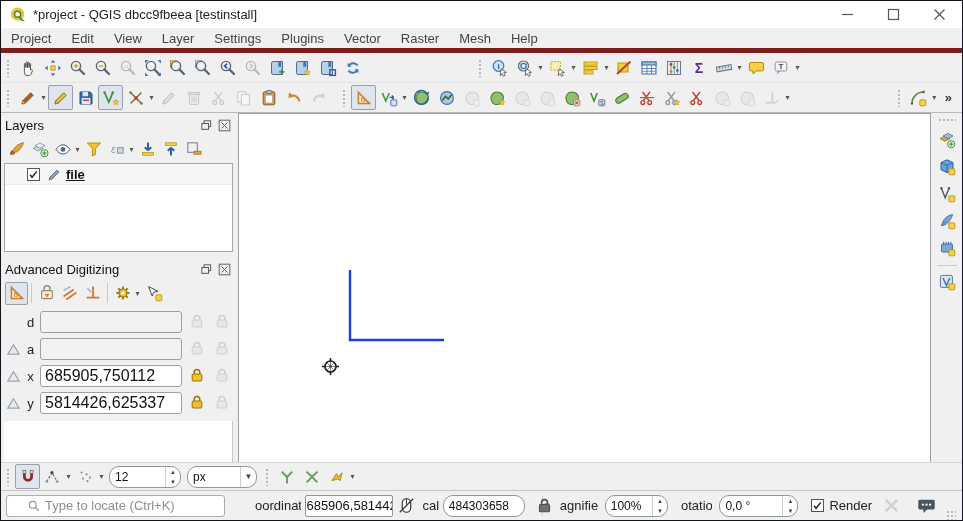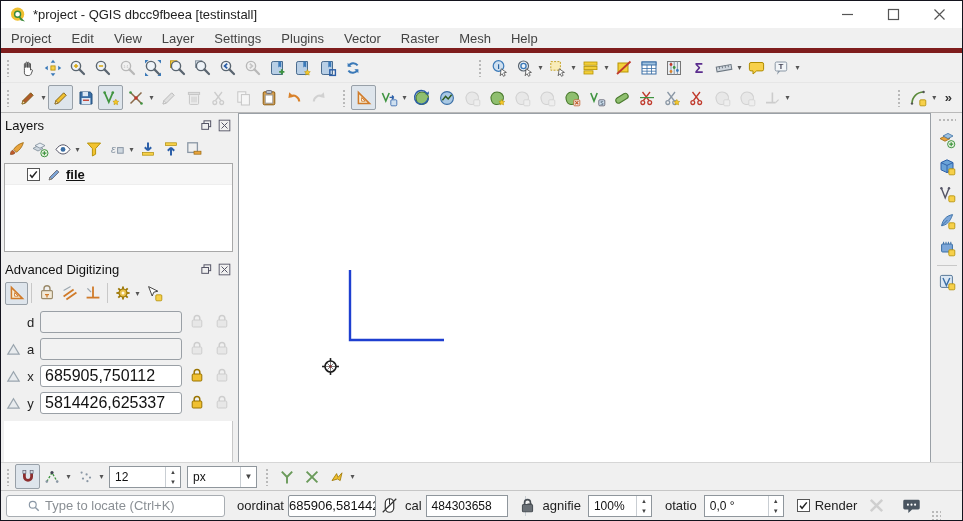--- a/index.html
+++ b/index.html
@@ -72,21 +72,21 @@
   .cursor { position:absolute; width:19px; height:19px; }
 
   .rightcol { width:31px; flex:0 0 auto; display:flex; flex-direction:column; align-items:center; padding-top:2px; }
   .rightcol::before { content:""; width:18px; height:5px; margin:3px 0 4px 0;
      background-image: radial-gradient(#b9b9b9 1px, transparent 1.1px); background-size:4px 4px; }
   .rightcol .tbbtn { width:25px; height:25px; margin-bottom:2px; }
   .vsep { width:20px; height:1px; background:#c8c8c8; margin:3px 0; }
 
   
   .snaprow { height:28px; flex:0 0 auto; background:#f0f0f0; border-top:1px solid #d6d6d6; display:flex; align-items:center; padding-left:2px; }
-  .spin, .combo { height:22px; background:#fff; border:1px solid #8f969c; border-radius:0; display:flex; align-items:stretch; margin:0 3px; font-size:12px; color:#111; }
+  .spin, .combo { height:22px; background:#fff; border:1px solid #8f969c; border-radius:10px; display:flex; align-items:stretch; margin:0 3px; font-size:12px; color:#111; }
   .spin .val, .combo .val { display:flex; align-items:center; padding:0 5px; flex:1 1 auto; }
   .spin .arrows { width:15px; border-left:1px solid #c9ced3; display:flex; flex-direction:column; }
   .spin .arrows div { flex:1; font-size:6px; color:#444; display:flex; align-items:center; justify-content:center; }
   .combo .carr { width:16px; border-left:1px solid #c9ced3; display:flex; align-items:center; justify-content:center; font-size:8px; color:#444; }
   .snap-spin { width:72px; }
   .snap-combo { width:70px; }
 
   
   .statusbar { height:30px; flex:0 0 auto; background:#f0f0f0; border-top:1px solid #c6c6c6; display:flex; align-items:center; padding:0 6px 0 5px; font-size:13px; color:#222; }
   .locator { width:219px; height:22px; border:1px solid #a8adb2; border-radius:3px; background:#fff; display:flex; align-items:center; padding:0 20px; }
@@ -1092,21 +1092,21 @@
   </div>
 
   <div class="statusbar">
     <div class="locator">
       <svg viewBox="0 0 18 18">
           <circle cx="7.4" cy="7.4" r="4.4" fill="none" stroke="#8a97a5" stroke-width="1.5"></circle>
           <line x1="10.8" y1="10.8" x2="15" y2="15" stroke="#8a97a5" stroke-width="1.8"></line>
         </svg>
       <input placeholder="Type to locate (Ctrl+K)" style="">
     </div>
-    <span class="sblabel" style="margin-left:12px">oordinat</span>
+    <span class="sblabel" style="margin-left:30px">oordinat</span>
     <input class="sbinput coordinput" value="685906,5814427" style="">
     <span class="sbicon"><svg viewBox="0 0 18 18">
           <rect x="5" y="2.6" width="8" height="12.8" rx="4" fill="#fff" stroke="#333" stroke-width="1.1"></rect>
           <line x1="9" y1="2.6" x2="9" y2="8" stroke="#333"></line>
           <line x1="2.6" y1="15.4" x2="15.4" y2="2.6" stroke="#333" stroke-width="1.2"></line>
         </svg></span>
     <span class="sblabel" style="margin-left:2px">cal</span>
     <div class="combo scombo">
       <div class="val">484303658</div>
       <div class="carr">▼</div>

